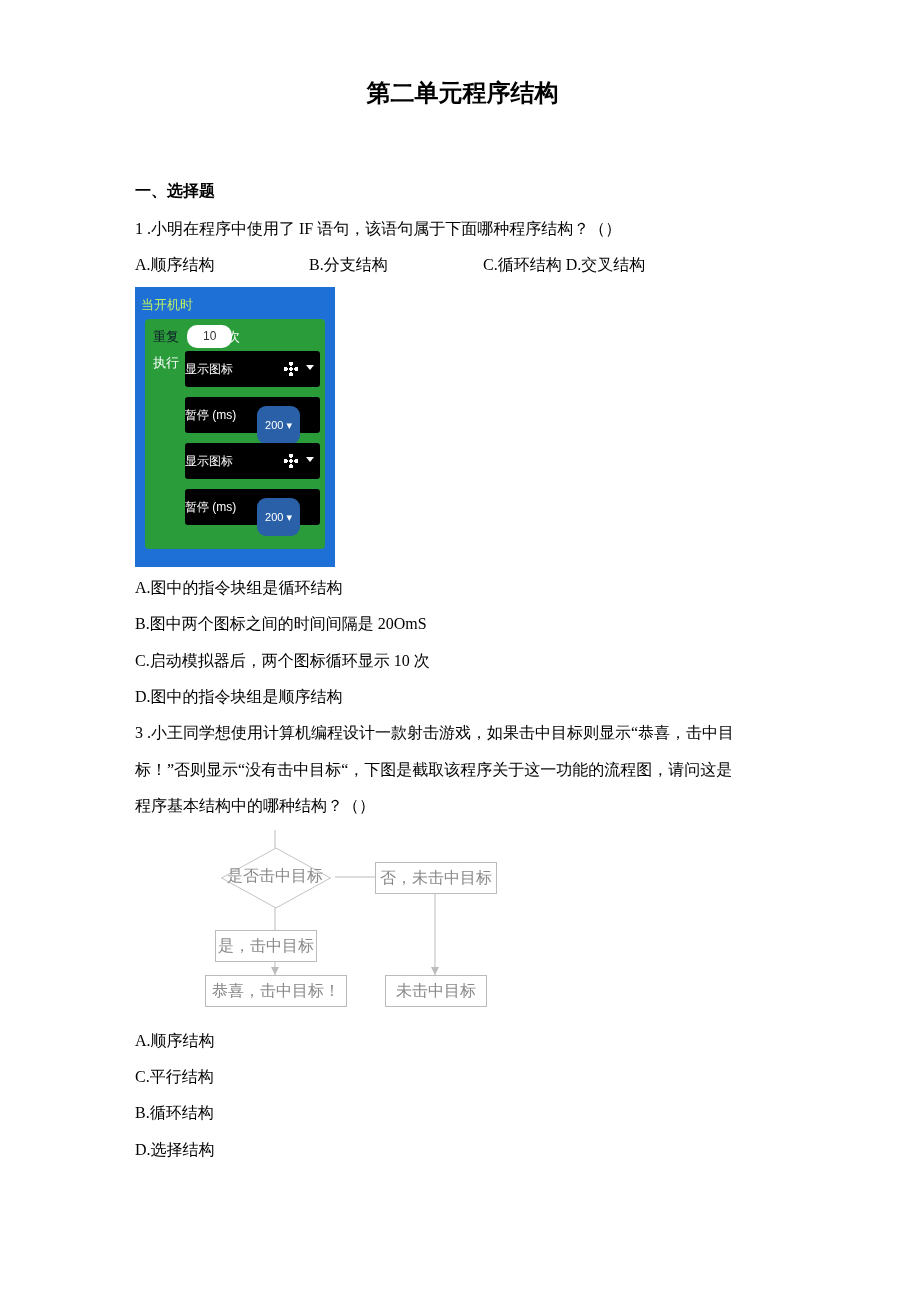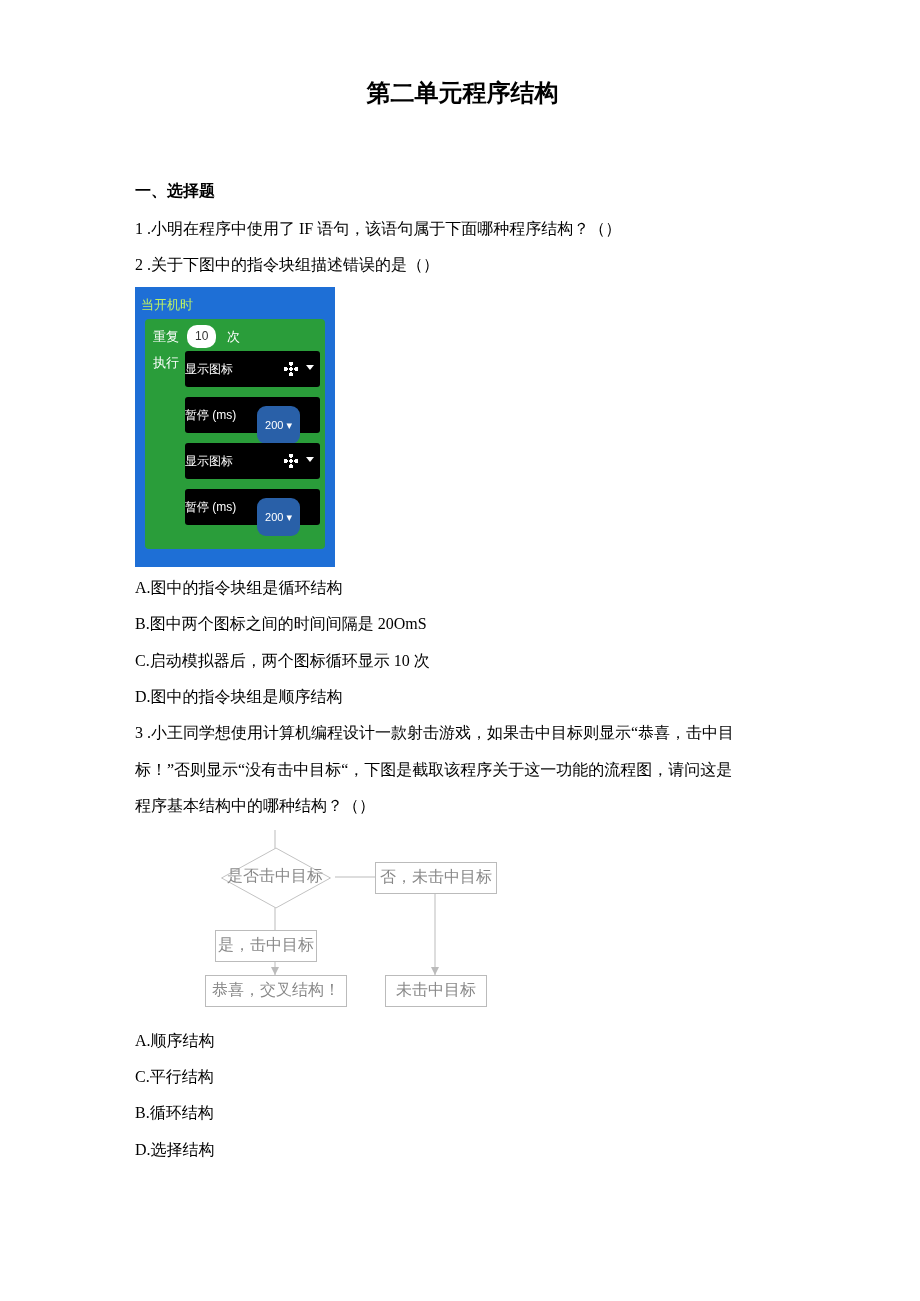--- a/index.html
+++ b/index.html
@@ -52,27 +52,27 @@
     position:absolute; left:6px; top:6px; color:#bef264; font-size:13px;
     font-family: sans-serif;
     text-align: center;
   }
   .blk-loop {
     position:absolute; left:10px; top:32px; width:180px; height:230px;
     background:#2a9d3a;
     border-radius:4px;
   }
   .blk-loop-label {
-    position:absolute; left:8px; top:6px; color:#ffffff; font-size:13px;
+    position:absolute; left:8px; top:6px; color:#0f172a; font-size:13px;
     font-family:sans-serif;
   }
   .blk-loop-count {
     position:absolute; left:42px; top:6px;
     background:#fff; color:#333; border-radius:10px;
-    font-size:12px; padding:0 8px; font-family:sans-serif;
+    font-size:12px; padding:0 16px; font-family:sans-serif;
   }
   .blk-loop-ci { position:absolute; left:82px; top:6px; color:#fff; font-size:13px; font-family:sans-serif;}
   .blk-exec { position:absolute; left:8px; top:32px; color:#fff; font-size:13px; font-family:sans-serif;}
   .inner-blk {
     position:absolute; left:40px; width:135px; height:36px;
     background:#000000; border-radius:3px; color:#fff;
     font-size:12px; font-family:sans-serif; line-height:36px;
     padding-left:0; box-sizing:border-box;
   }
   .inner-icon {
@@ -109,35 +109,39 @@
     display:flex; align-items:center; justify-content:center;
   }
   .diamond::before {
     content:""; position:absolute; inset:0;
     border:1px solid #bbb; transform:scaleY(0.55) rotate(45deg);
     width:76px; height:76px; left:22px; top:-11px; background:#fff;
   }
   .diamond span { position:relative; z-index:1; }
   .box {
     position:absolute; border:1px solid #bbb; background:#fff;
-    display:flex; align-items:flex-end; justify-content:center;
+    display:flex; align-items:flex-start; justify-content:center;
     height:30px;
   }
 </style>
 </head>
 <body>
 
 <div class="page">
   <div class="title">第二单元程序结构</div>
 
   <div class="section-head">一、选择题</div>
 
   <div class="q-line">1 .小明在程序中使用了 IF 语句，该语句属于下面哪种程序结构？（）</div>
-
-  <div class="q-line">2  .关于下图中的指令块组描述错误的是（）</div>
+  <div class="opts-row">
+    <span class="opt-a">A.顺序结构</span>
+    <span class="opt-b">B.分支结构</span>
+    <span>C.循环结构 D.交叉结构</span>
+  </div>
+
 
   <div class="block-img">
     <div class="blk-outer">
       <div class="blk-head">当开机时</div>
       <div class="blk-loop">
         <div class="blk-loop-label">重复</div>
         <div class="blk-loop-count">10</div>
         <div class="blk-loop-ci">次</div>
         <div class="blk-exec">执行</div>
 
@@ -184,21 +188,21 @@
     <div class="diamond">
       <span>是否击中目标</span>
     </div>
     <div class="box" style="left:200px; top:32px; width:120px;">
       <span>否，未击中目标</span>
     </div>
     <div class="box" style="left:30px; top:100px; width:100px;margin-left:10px;">
       <span>是，击中目标</span>
     </div>
     <div class="box" style="left:30px; top:145px; width:140px;">
-      <span>恭喜，交叉结构！</span>
+      <span>恭喜，击中目标！</span>
     </div>
     <div class="box" style="left:210px; top:145px; width:100px;">
       <span>未击中目标</span>
     </div>
   </div>
 
   <div class="q-line">A.顺序结构</div>
   <div class="q-line">C.平行结构</div>
   <div class="q-line">B.循环结构</div>
   <div class="q-line">D.选择结构</div>

